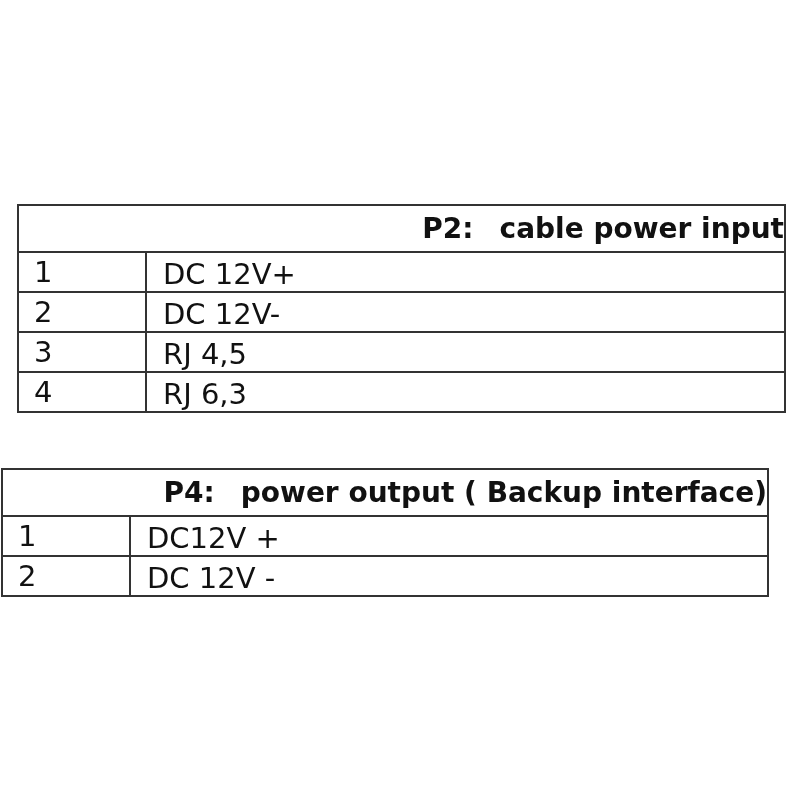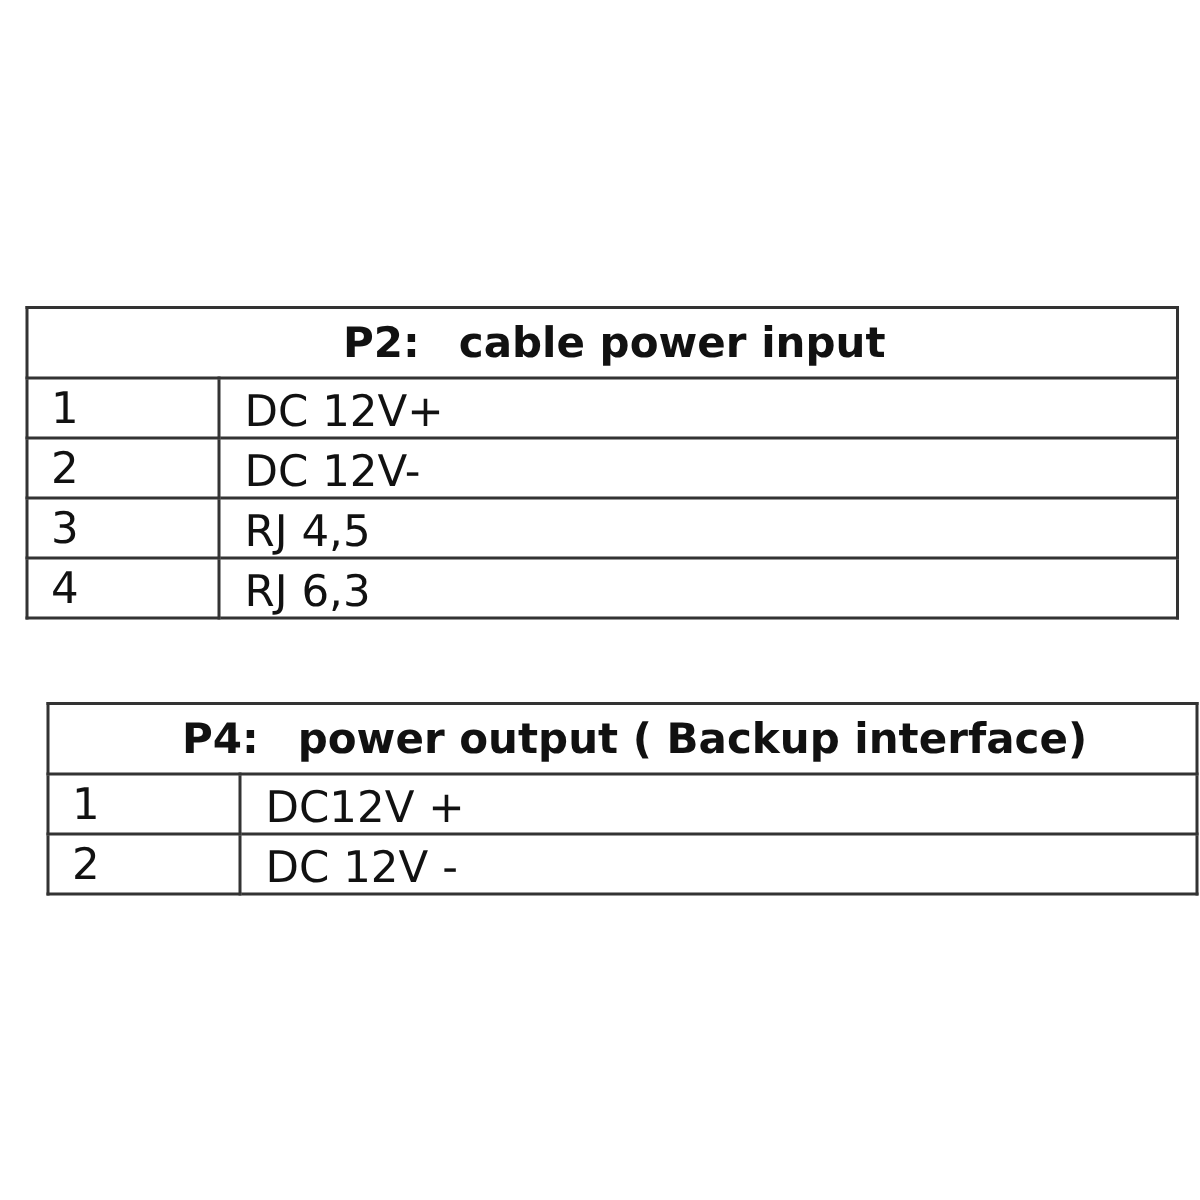--- a/index.html
+++ b/index.html
@@ -28,37 +28,37 @@
     background: var(--bg-color);
   }
   table.pinout th,
   table.pinout td {
     border: 2px solid var(--border-color);
     vertical-align: middle;
     white-space: nowrap;
     overflow: hidden;
   }
   table.pinout th {
-    text-align: center;
+    text-align: right;
     font-size: 28px;
     font-weight: bold;
     padding: 0 0 0 16px;
     height: 47px;
   }
   table.pinout td {
     font-size: 29px;
     font-weight: normal;
     height: 39px;
   }
   td.pin-col { padding: 0 0 0 15px; }
   td.signal-col { padding: 4px 0 0 16px; }
   .header-code { display: inline-block; }
   .header-title { display: inline-block; margin-left: 26px; }
   #table-p2 { left: 17px; top: 204px; width: 769px; }
-  #table-p4 { left: 31px; top: 468px; width: 768px; }
+  #table-p4 { left: 1px; top: 468px; width: 768px; }
 </style>
 </head>
 <body>
 
 <table class="pinout" id="table-p2">
   <colgroup>
     <col style="width:128px">
     <col>
   </colgroup>
   <thead>

